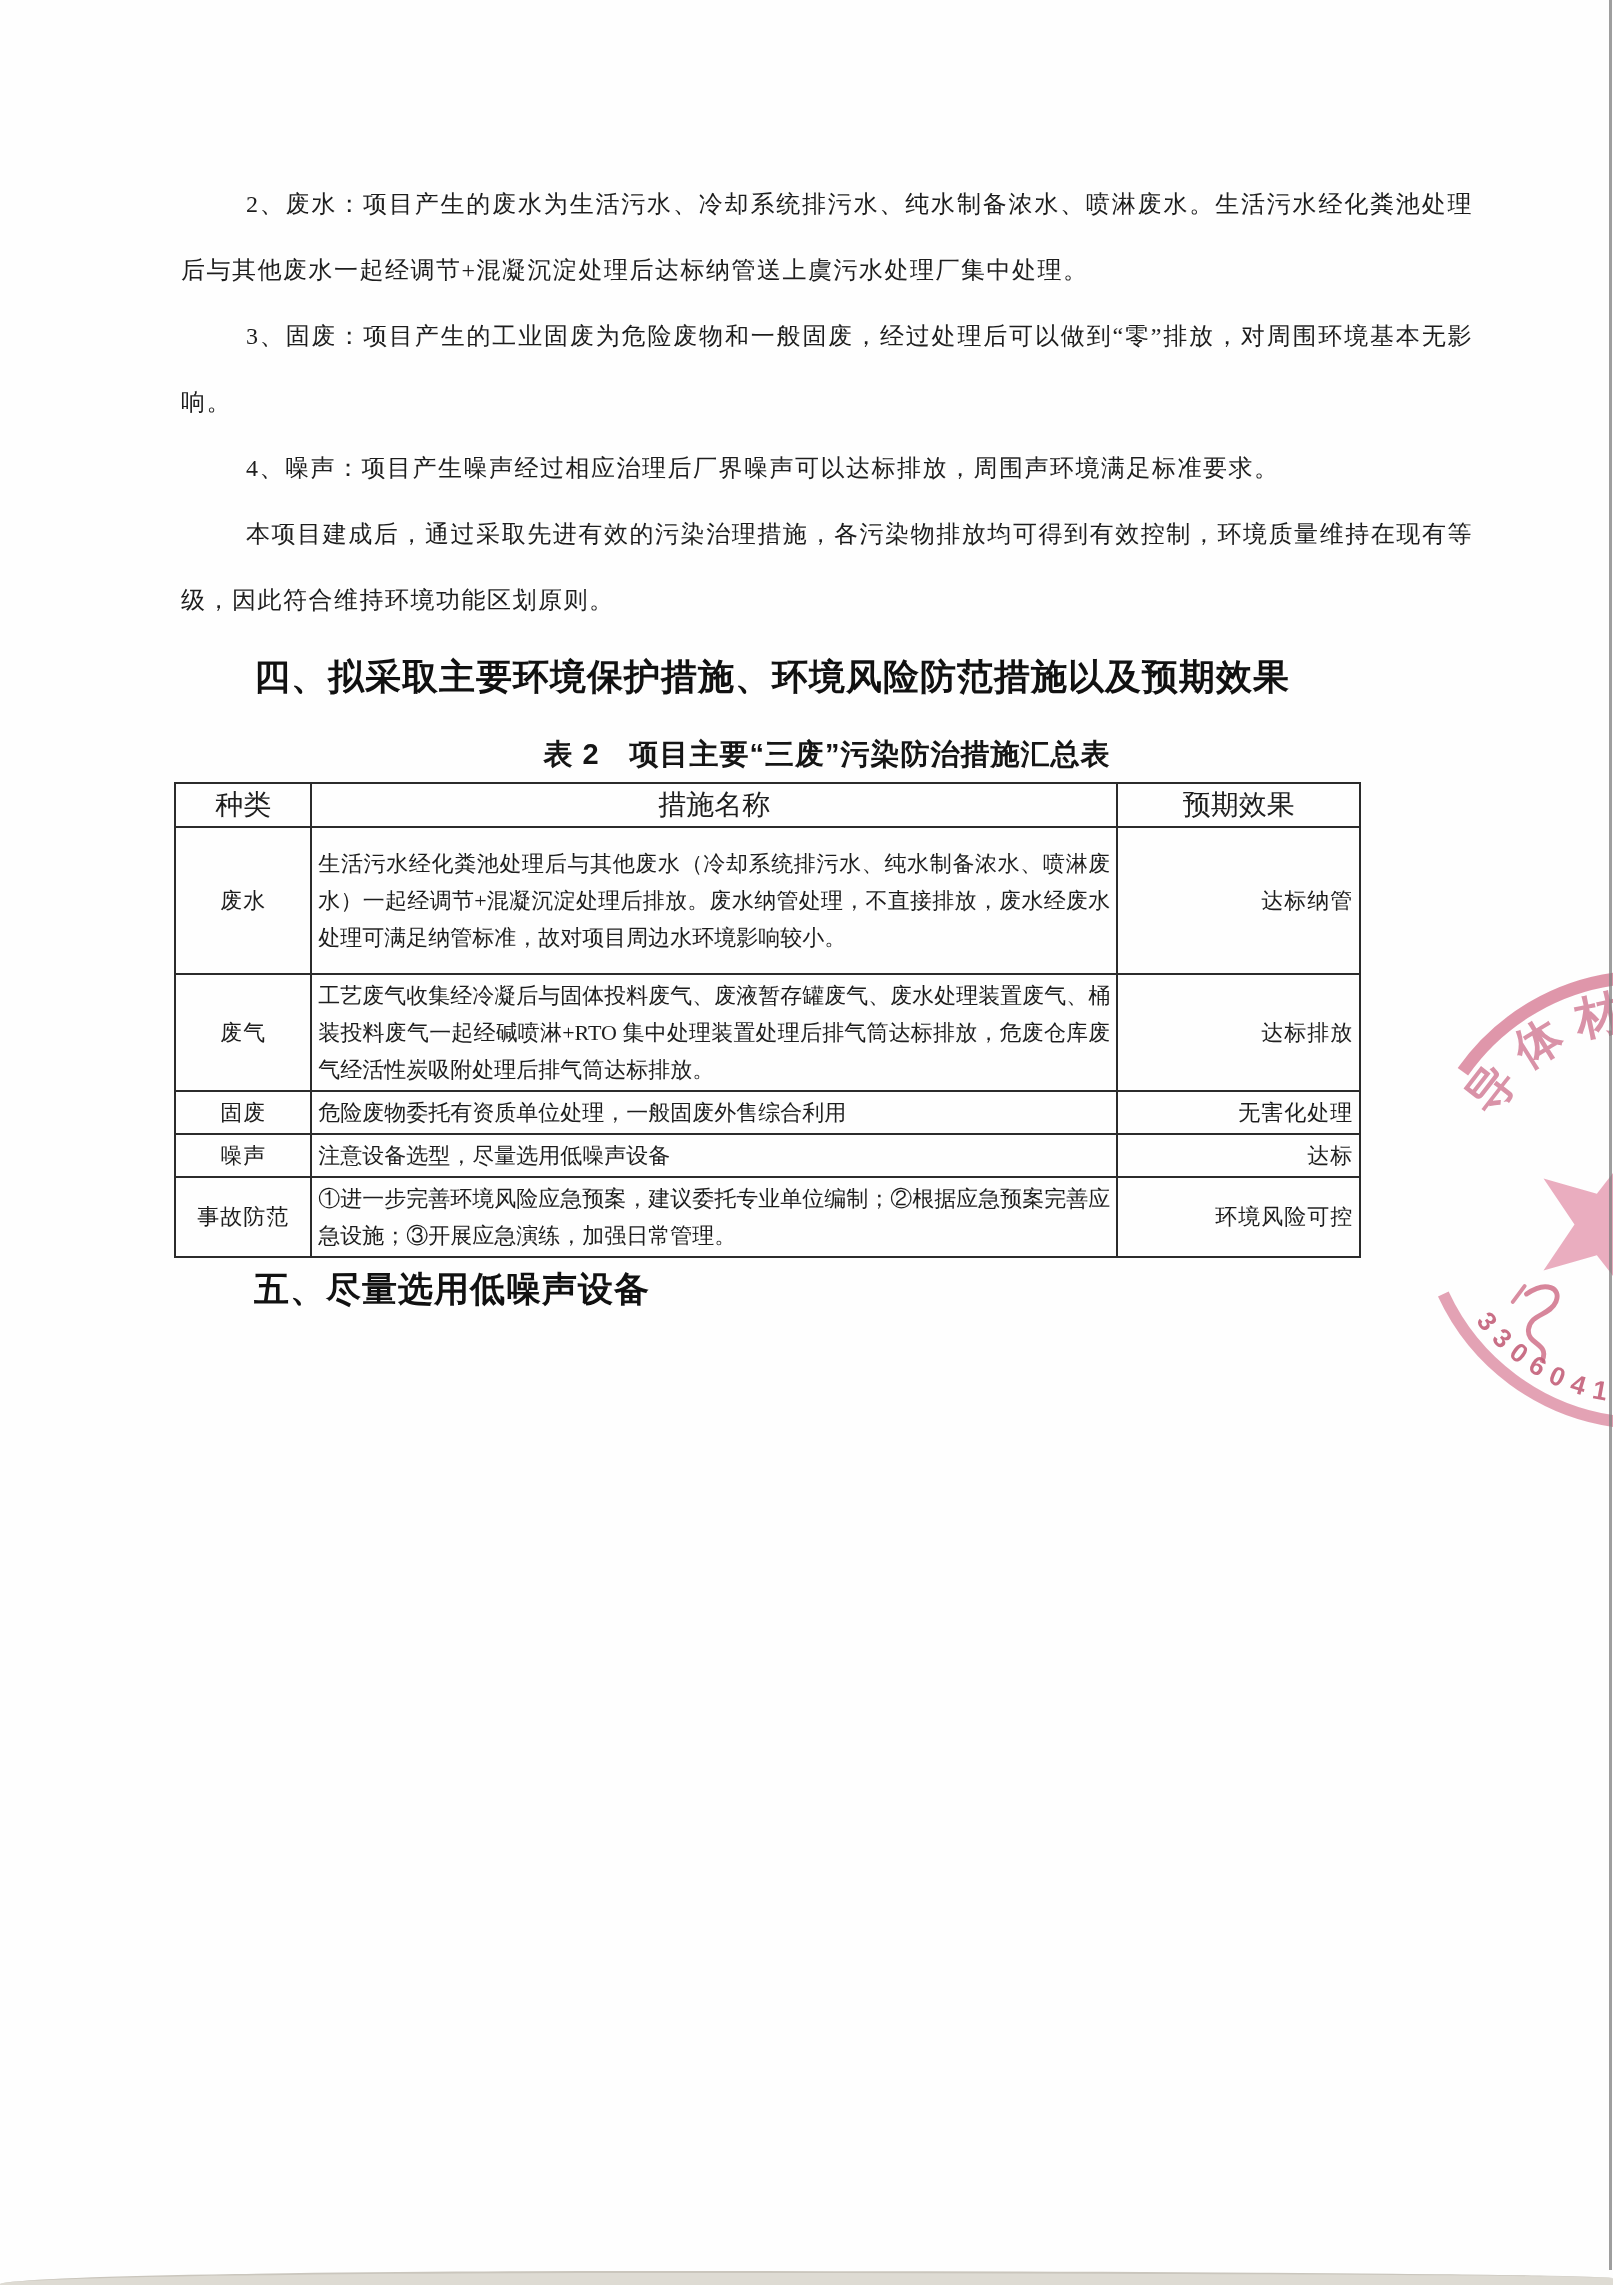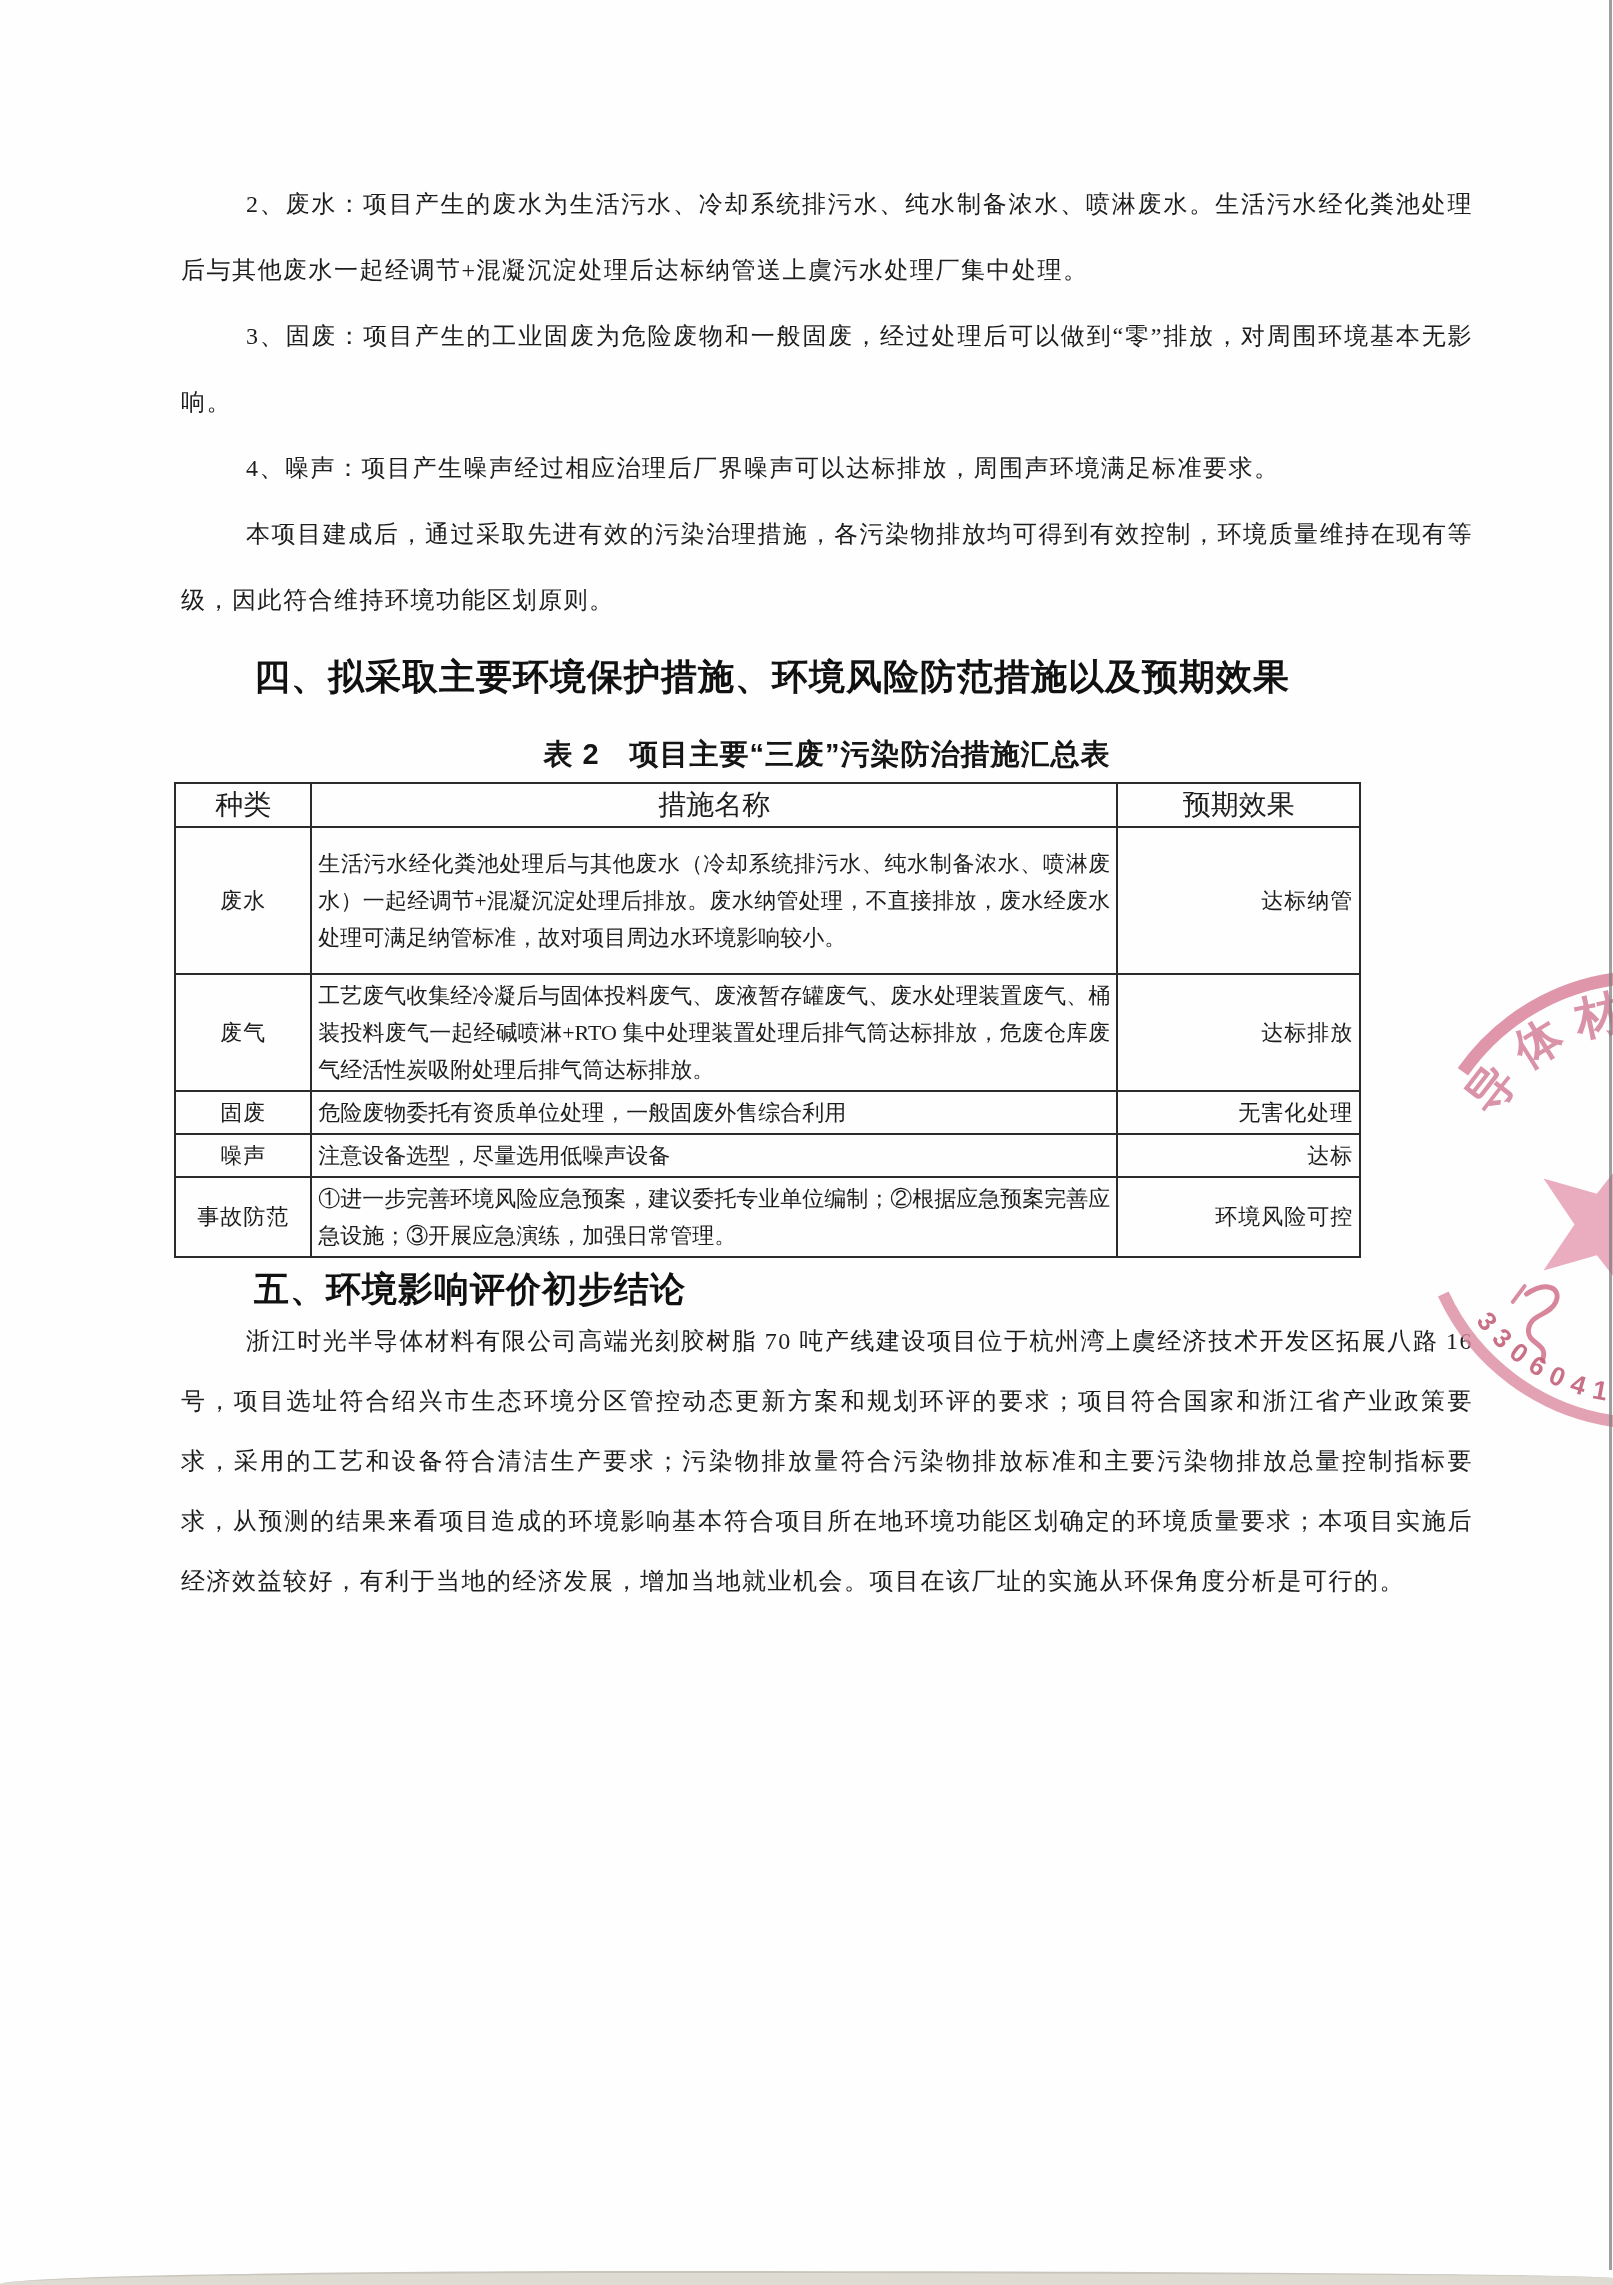--- a/index.html
+++ b/index.html
@@ -130,23 +130,22 @@
         <td class="cell-effect">达标</td>
       </tr>
       <tr class="r-accident">
         <td class="cell-type">事故防范</td>
         <td class="cell-measure">①进一步完善环境风险应急预案，建议委托专业单位编制；②根据应急预案完善应急设施；③开展应急演练，加强日常管理。</td>
         <td class="cell-effect">环境风险可控</td>
       </tr>
     </tbody>
       </table>
 
-    <h2 class="sec-heading h5">五、环境影响评价初步结论</h2>
+    <h2 class="sec-heading h5">五、尽量选用低噪声设备</h2>
 
-    <p class="para concl">浙江时光半导体材料有限公司高端光刻胶树脂 70 吨产线建设项目位于杭州湾上虞经济技术开发区拓展八路 16 号，项目选址符合绍兴市生态环境分区管控动态更新方案和规划环评的要求；项目符合国家和浙江省产业政策要求，采用的工艺和设备符合清洁生产要求；污染物排放量符合污染物排放标准和主要污染物排放总量控制指标要求，从预测的结果来看项目造成的环境影响基本符合项目所在地环境功能区划确定的环境质量要求；本项目实施后经济效益较好，有利于当地的经济发展，增加当地就业机会。项目在该厂址的实施从环保角度分析是可行的。</p>
   </div>
 
   <div class="stamp">
     <svg width="470" height="470" viewBox="0 0 480 480">
 
       <path d="M 53,109 A 228 228 0 0 1 220,13" fill="none" stroke="#d9849b" stroke-width="13" opacity="0.85"></path>
 
       <path d="M 33,336 A 228 228 0 0 0 208,466" fill="none" stroke="#dc8ba1" stroke-width="12" opacity="0.8"></path>
       <defs>
         <path id="sealTextArc" d="M 80,160 A 178 178 0 0 1 250,62"></path>

